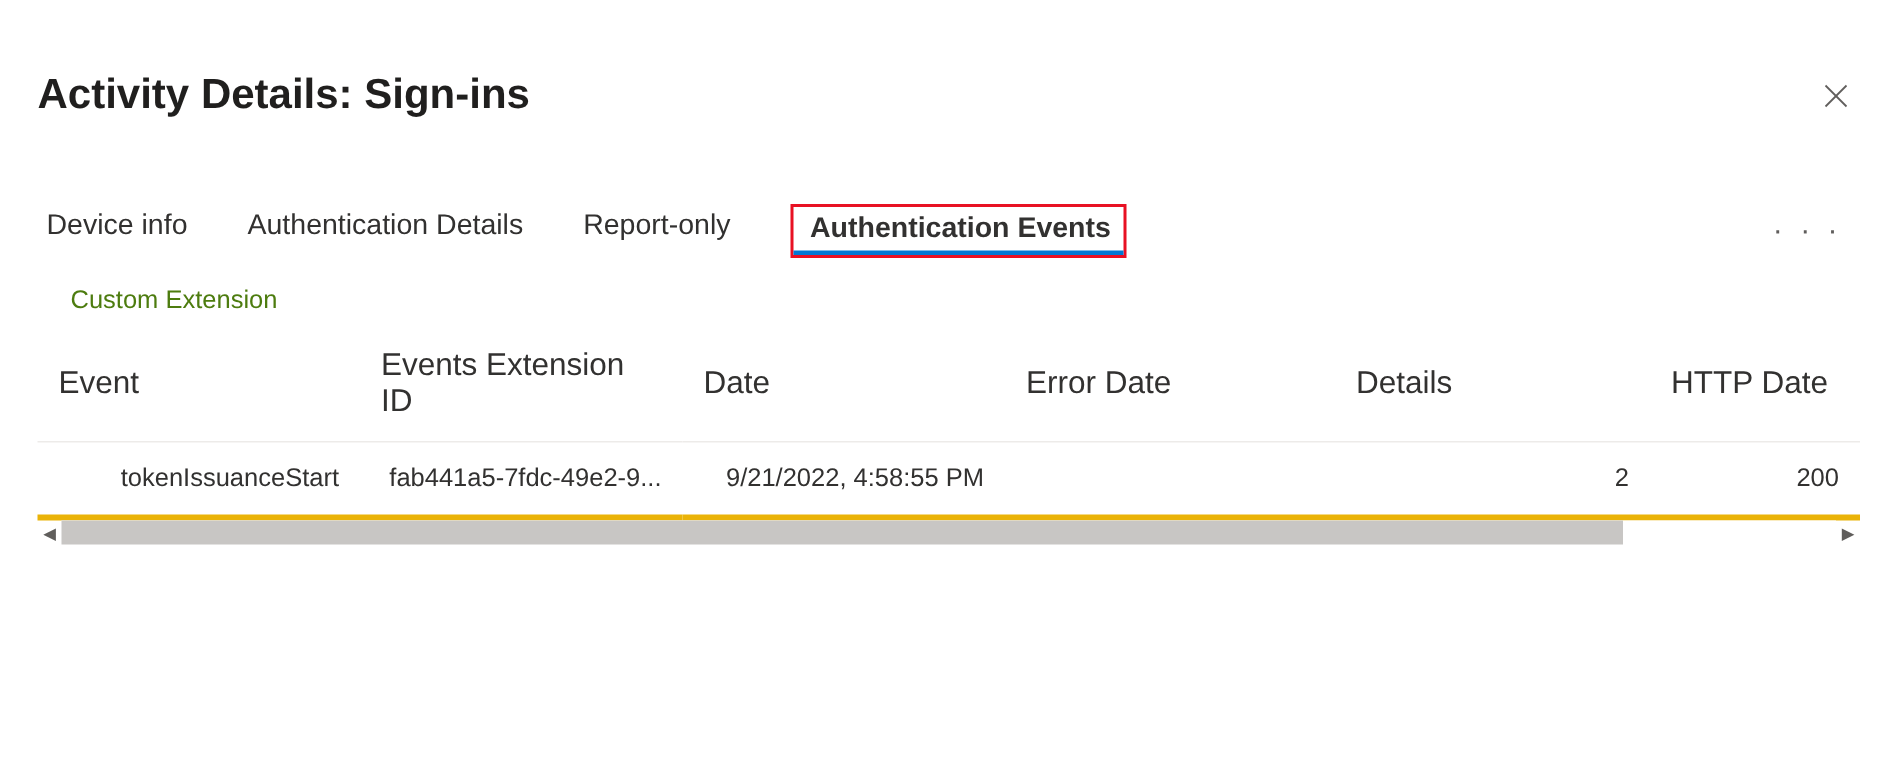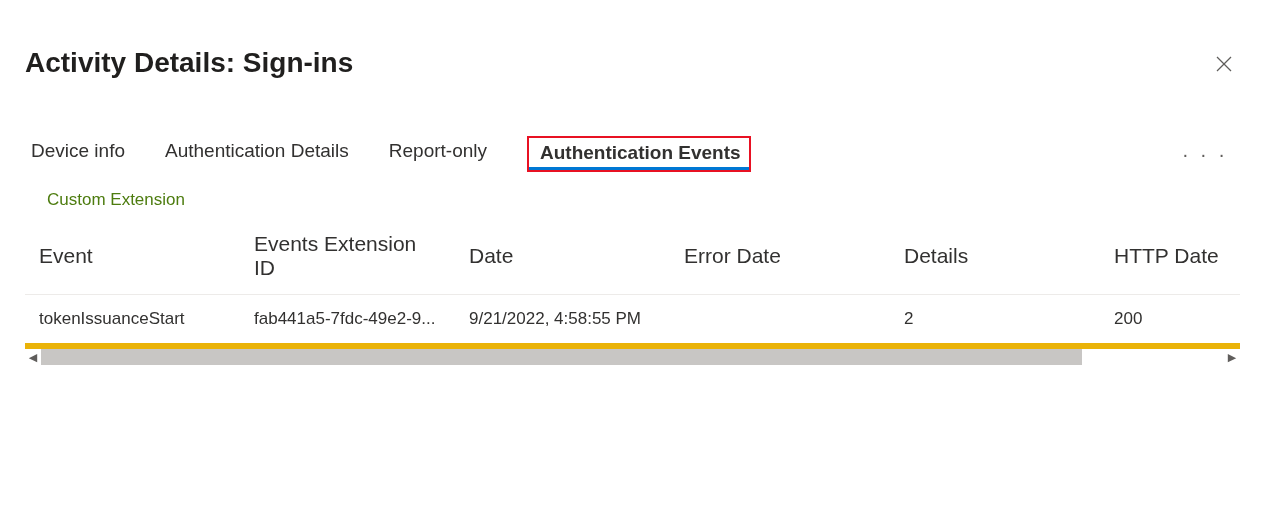--- a/index.html
+++ b/index.html
@@ -12,21 +12,21 @@
   .tabs-row { display:flex; align-items:center; justify-content:space-between; margin-top:55px; padding:0 6px; }
   .tabs { display:flex; gap:40px; align-items:center; }
   .tab { font-size:19px; color:#323130; cursor:pointer; padding-bottom:6px; position:relative; }
   .tab.active { font-weight:600; }
   .tab.active::after { content:""; position:absolute; left:0; right:0; bottom:0; height:3px; background:#0078d4; }
   .tab.highlighted { border:2px solid #e81123; padding:4px 8px 6px 11px; }
   .more-btn { background:none; border:none; cursor:pointer; font-size:20px; letter-spacing:3px; color:#605e5c; padding:4px 6px; }
   .section-title { font-size:17px; margin-top:18px; margin-left:22px; color:#4d7c0f; }
   .table { margin-top:12px; width:100%; border-collapse:collapse; }
   .table thead th { text-align:left; font-size:21px; font-weight:400; color:#323130; padding:10px 14px 14px 14px; border-bottom:1px solid #edebe9; }
-  .table tbody td { font-size:17px; color:#323130; padding:14px 14px; border-bottom:6px solid #eab308; white-space:nowrap; }
+  .table tbody td { font-size:17px; color:#323130; padding:14px 14px; border-bottom:4px solid #eab308; white-space:nowrap;text-align:right; }
   .col-event { width:215px; }
   .col-extid { width:215px; }
   .col-date { width:215px; }
   .col-err { width:220px; }
   .col-attempts { width:210px; }
   .col-http { }
   .scroll-strip { display:flex; align-items:center; margin-top:0px; }
   .scroll-arrow { width:16px; height:16px; display:flex; align-items:center; justify-content:center; color:#605e5c; font-size:11px; cursor:pointer; user-select:none; }
   .scroll-track { flex:1; height:16px; background:#fff; display:flex; align-items:center; }
   .scroll-thumb { height:16px; background:#c8c6c4; }

